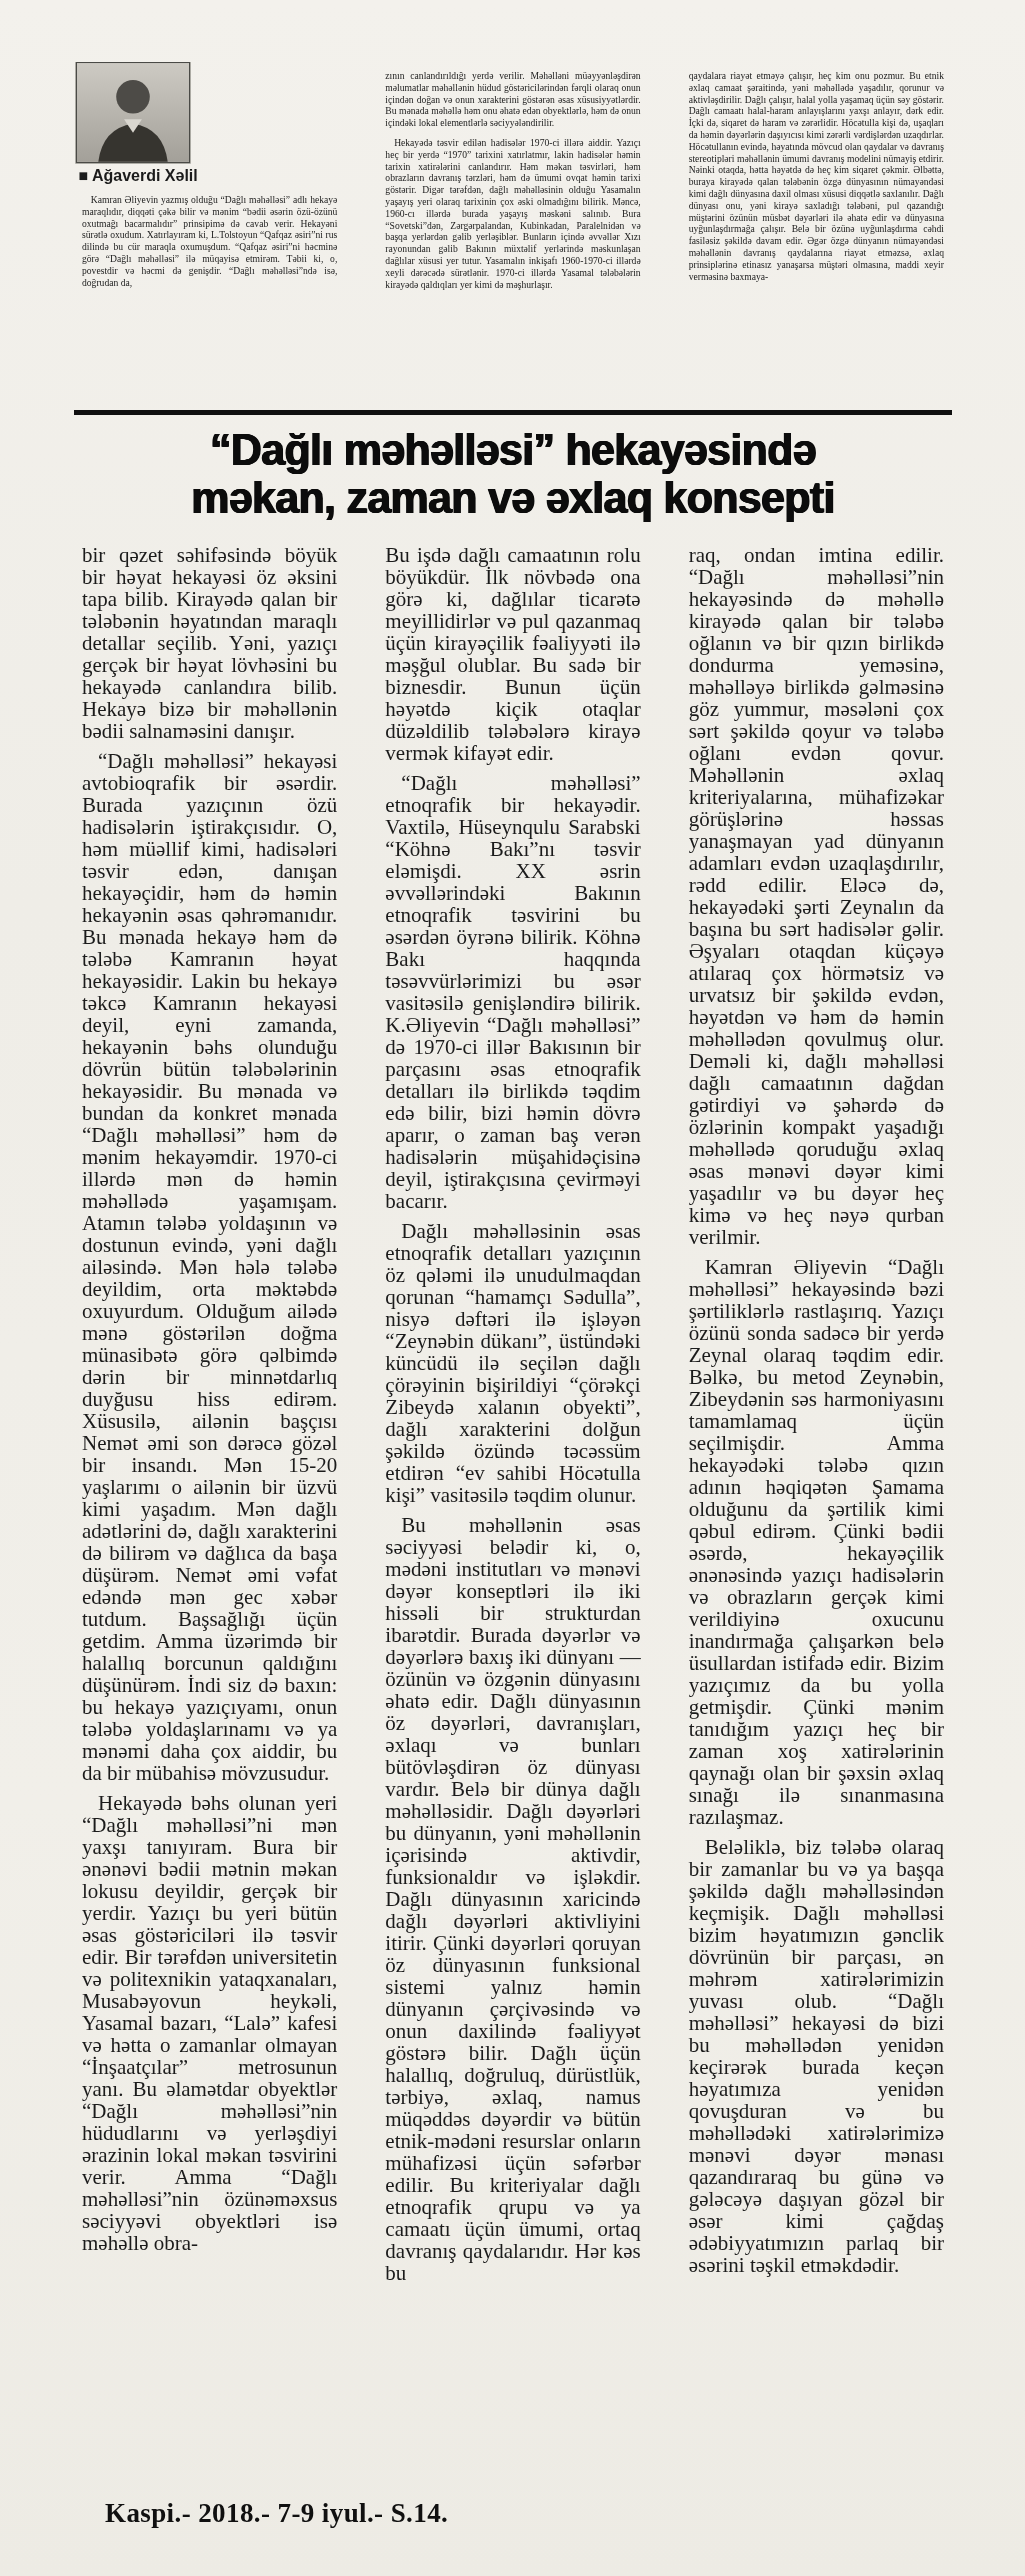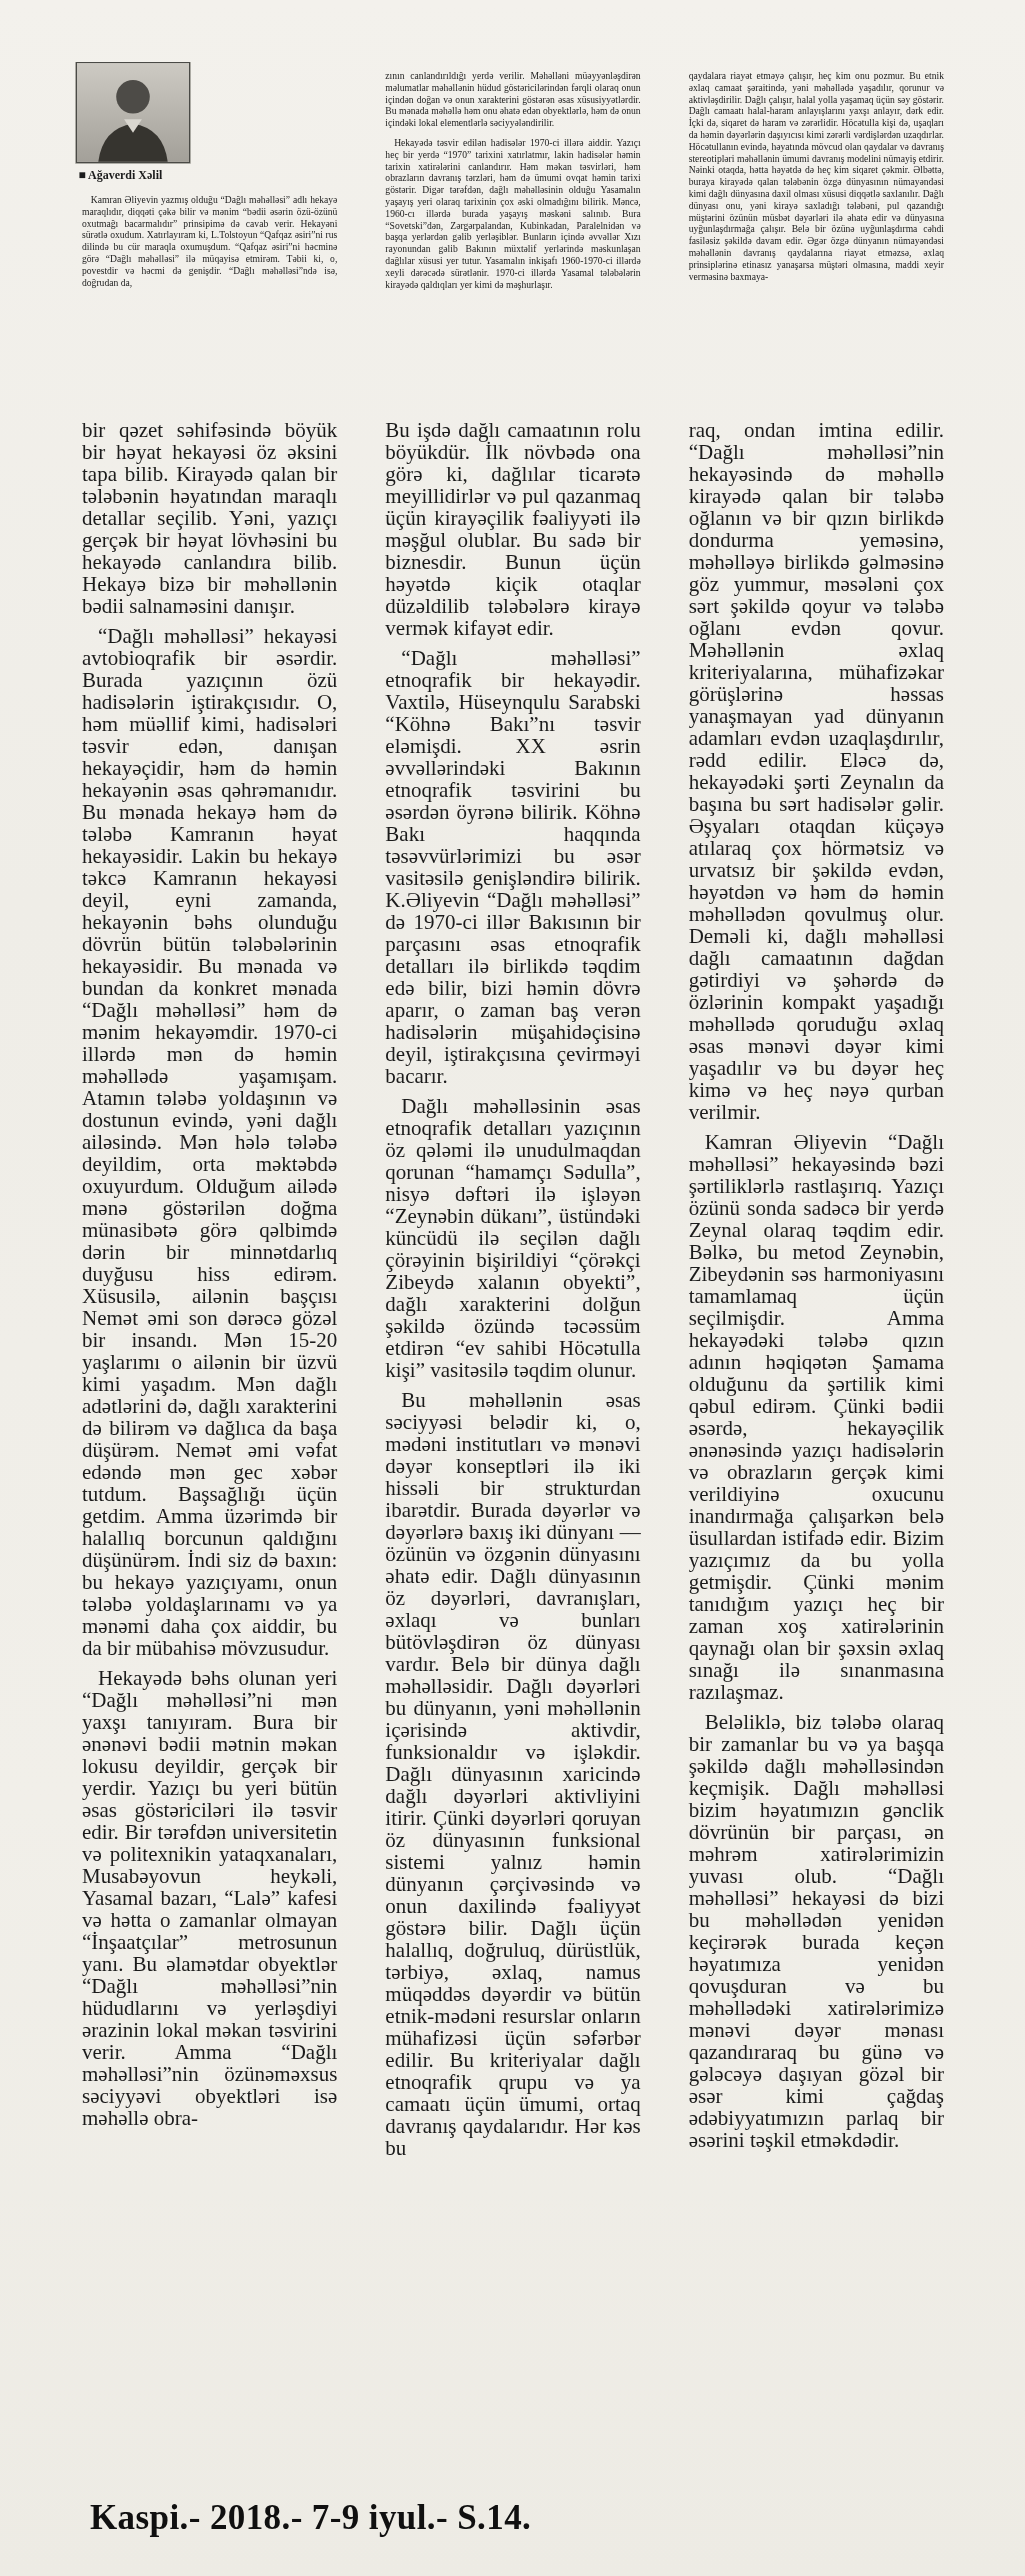--- a/index.html
+++ b/index.html
@@ -29,22 +29,22 @@
   .top-section .para{text-indent:8.8px;}
   .top-section .para.cont{text-indent:0;}
 
   .photo-box{
     margin:2.9px 0 0 1.5px;width:112px;height:99px;
     border:0.7px solid #4a4a46;background:#b7b4ad;
     box-shadow:0 0 0 0.7px #8f8d86;
   }
   .photo-box svg{display:block;}
   .photo-caption{
-    font-family:Liberation Serif, serif;
-    font-weight:bold;font-size:12px;
+    font-family:Liberation Sans, sans-serif;
+    font-weight:bold;font-size:16px;
     margin:7.4px 0 11.8px 4.4px;text-align:left;text-indent:0;
   }
 
   
   .headline-block{
     margin-top:8.8px;
     border-top:5.2px solid #101010;
     padding:11.8px 0 7.4px 0;
     text-align:center;
   }
@@ -63,23 +63,23 @@
   
   .bottom-section{
     display:flex;gap:32px;height:1942px;overflow:hidden;margin-top:10.3px;
   }
   .bottom-section .col{font-size:21px;line-height:22px;}
   .bottom-section .para{text-indent:16px;margin-bottom:1.5px;}
   .bottom-section .para.cont{text-indent:0;}
 
   
   .footer-citation{
-    position:absolute;left:90px;top:2498px;
+    position:absolute;left:105px;top:2498px;
     font-family:"Liberation Serif",serif;
-    font-weight:bold;font-size:35px;letter-spacing:0.4px;
+    font-weight:bold;font-size:27px;letter-spacing:0.4px;
     color:#101010;
   }
 </style>
 </head>
 <body>
 
 <div class="page">
   <div class="content">
 
     <section class="top-section">
@@ -103,20 +103,26 @@
       </div>
       <div class="col">
         <p class="para cont">zının canlandırıldığı yerdə verilir. Məhəlləni müəyyənləşdirən məlumatlar məhəllənin hüdud göstəricilərindən fərqli olaraq onun içindən doğan və onun xarakterini göstərən əsas xüsusiyyətlərdir. Bu mənada məhəllə həm onu əhatə edən obyektlərlə, həm də onun içindəki lokal elementlərlə səciyyələndirilir.</p>
         <p class="para">Hekayədə təsvir edilən hadisələr 1970-ci illərə aiddir. Yazıçı heç bir yerdə “1970” tarixini xatırlatmır, lakin hadisələr həmin tarixin xatirələrini canlandırır. Həm məkan təsvirləri, həm obrazların davranış tərzləri, həm də ümumi ovqat həmin tarixi göstərir. Digər tərəfdən, dağlı məhəlləsinin olduğu Yasamalın yaşayış yeri olaraq tarixinin çox əski olmadığını bilirik. Məncə, 1960-cı illərdə burada yaşayış məskəni salınıb. Bura “Sovetski”dən, Zərgərpalandan, Kubinkadan, Paralelnidən və başqa yerlərdən gəlib yerləşiblər. Bunların içində əvvəllər Xızı rayonundan gəlib Bakının müxtəlif yerlərində məskunlaşan dağlılar xüsusi yer tutur. Yasamalın inkişafı 1960-1970-ci illərdə xeyli dərəcədə sürətlənir. 1970-ci illərdə Yasamal tələbələrin kirayədə qaldıqları yer kimi də məşhurlaşır.</p>
       </div>
       <div class="col">
         <p class="para cont">qaydalara riayət etməyə çalışır, heç kim onu pozmur. Bu etnik əxlaq camaat şəraitində, yəni məhəllədə yaşadılır, qorunur və aktivləşdirilir. Dağlı çalışır, halal yolla yaşamaq üçün səy göstərir. Dağlı camaatı halal-haram anlayışlarını yaxşı anlayır, dərk edir. İçki də, siqaret də haram və zərərlidir. Höcətulla kişi də, uşaqları da həmin dəyərlərin daşıyıcısı kimi zərərli vərdişlərdən uzaqdırlar. Höcətullanın evində, həyatında mövcud olan qaydalar və davranış stereotipləri məhəllənin ümumi davranış modelini nümayiş etdirir. Nəinki otaqda, hətta həyətdə də heç kim siqaret çəkmir. Əlbəttə, buraya kirayədə qalan tələbənin özgə dünyasının nümayəndəsi kimi dağlı dünyasına daxil olması xüsusi diqqətlə saxlanılır. Dağlı dünyası onu, yəni kirayə saxladığı tələbəni, pul qazandığı müştərini özünün müsbət dəyərləri ilə əhatə edir və dünyasına uyğunlaşdırmağa çalışır. Belə bir özünə uyğunlaşdırma cəhdi fasiləsiz şəkildə davam edir. Əgər özgə dünyanın nümayəndəsi məhəllənin davranış qaydalarına riayət etməzsə, əxlaq prinsiplərinə etinasız yanaşarsa müştəri olmasına, maddi xeyir verməsinə baxmaya-</p>
       </div>
     </section>
 
+    <section class="headline-block">
+      <h1 class="headline">
+        <span class="hl-line">“Dağlı məhəlləsi” hekayəsində</span>
+        <span class="hl-line">məkan, zaman və əxlaq konsepti</span>
+      </h1>
+    </section>
 
     <section class="bottom-section">
       <div class="col">
         <p class="para cont">bir qəzet səhifəsində böyük bir həyat hekayəsi öz əksini tapa bilib. Kirayədə qalan bir tələbənin həyatından maraqlı detallar seçilib. Yəni, yazıçı gerçək bir həyat lövhəsini bu hekayədə canlandıra bilib. Hekayə bizə bir məhəllənin bədii salnaməsini danışır.</p>
         <p class="para">“Dağlı məhəlləsi” hekayəsi avtobioqrafik bir əsərdir. Burada yazıçının özü hadisələrin iştirakçısıdır. O, həm müəllif kimi, hadisələri təsvir edən, danışan hekayəçidir, həm də həmin hekayənin əsas qəhrəmanıdır. Bu mənada hekayə həm də tələbə Kamranın həyat hekayəsidir. Lakin bu hekayə təkcə Kamranın hekayəsi deyil, eyni zamanda, hekayənin bəhs olunduğu dövrün bütün tələbələrinin hekayəsidir. Bu mənada və bundan da konkret mənada “Dağlı məhəlləsi” həm də mənim hekayəmdir. 1970-ci illərdə mən də həmin məhəllədə yaşamışam. Atamın tələbə yoldaşının və dostunun evində, yəni dağlı ailəsində. Mən hələ tələbə deyildim, orta məktəbdə oxuyurdum. Olduğum ailədə mənə göstərilən doğma münasibətə görə qəlbimdə dərin bir minnətdarlıq duyğusu hiss edirəm. Xüsusilə, ailənin başçısı Nemət əmi son dərəcə gözəl bir insandı. Mən 15-20 yaşlarımı o ailənin bir üzvü kimi yaşadım. Mən dağlı adətlərini də, dağlı xarakterini də bilirəm və dağlıca da başa düşürəm. Nemət əmi vəfat edəndə mən gec xəbər tutdum. Başsağlığı üçün getdim. Amma üzərimdə bir halallıq borcunun qaldığını düşünürəm. İndi siz də baxın: bu hekayə yazıçıyamı, onun tələbə yoldaşlarınamı və ya mənəmi daha çox aiddir, bu da bir mübahisə mövzusudur.</p>
         <p class="para">Hekayədə bəhs olunan yeri “Dağlı məhəlləsi”ni mən yaxşı tanıyıram. Bura bir ənənəvi bədii mətnin məkan lokusu deyildir, gerçək bir yerdir. Yazıçı bu yeri bütün əsas göstəriciləri ilə təsvir edir. Bir tərəfdən universitetin və politexnikin yataqxanaları, Musabəyovun heykəli, Yasamal bazarı, “Lalə” kafesi və hətta o zamanlar olmayan “İnşaatçılar” metrosunun yanı. Bu əlamətdar obyektlər “Dağlı məhəlləsi”nin hüdudlarını və yerləşdiyi ərazinin lokal məkan təsvirini verir. Amma “Dağlı məhəlləsi”nin özünəməxsus səciyyəvi obyektləri isə məhəllə obra-</p>
       </div>
       <div class="col">
         <p class="para cont">Bu işdə dağlı camaatının rolu böyükdür. İlk növbədə ona görə ki, dağlılar ticarətə meyillidirlər və pul qazanmaq üçün kirayəçilik fəaliyyəti ilə məşğul olublar. Bu sadə bir biznesdir. Bunun üçün həyətdə kiçik otaqlar düzəldilib tələbələrə kirayə vermək kifayət edir.</p>
         <p class="para">“Dağlı məhəlləsi” etnoqrafik bir hekayədir. Vaxtilə, Hüseynqulu Sarabski “Köhnə Bakı”nı təsvir eləmişdi. XX əsrin əvvəllərindəki Bakının etnoqrafik təsvirini bu əsərdən öyrənə bilirik. Köhnə Bakı haqqında təsəvvürlərimizi bu əsər vasitəsilə genişləndirə bilirik. K.Əliyevin “Dağlı məhəlləsi” də 1970-ci illər Bakısının bir parçasını əsas etnoqrafik detalları ilə birlikdə təqdim edə bilir, bizi həmin dövrə aparır, o zaman baş verən hadisələrin müşahidəçisinə deyil, iştirakçısına çevirməyi bacarır.</p>

